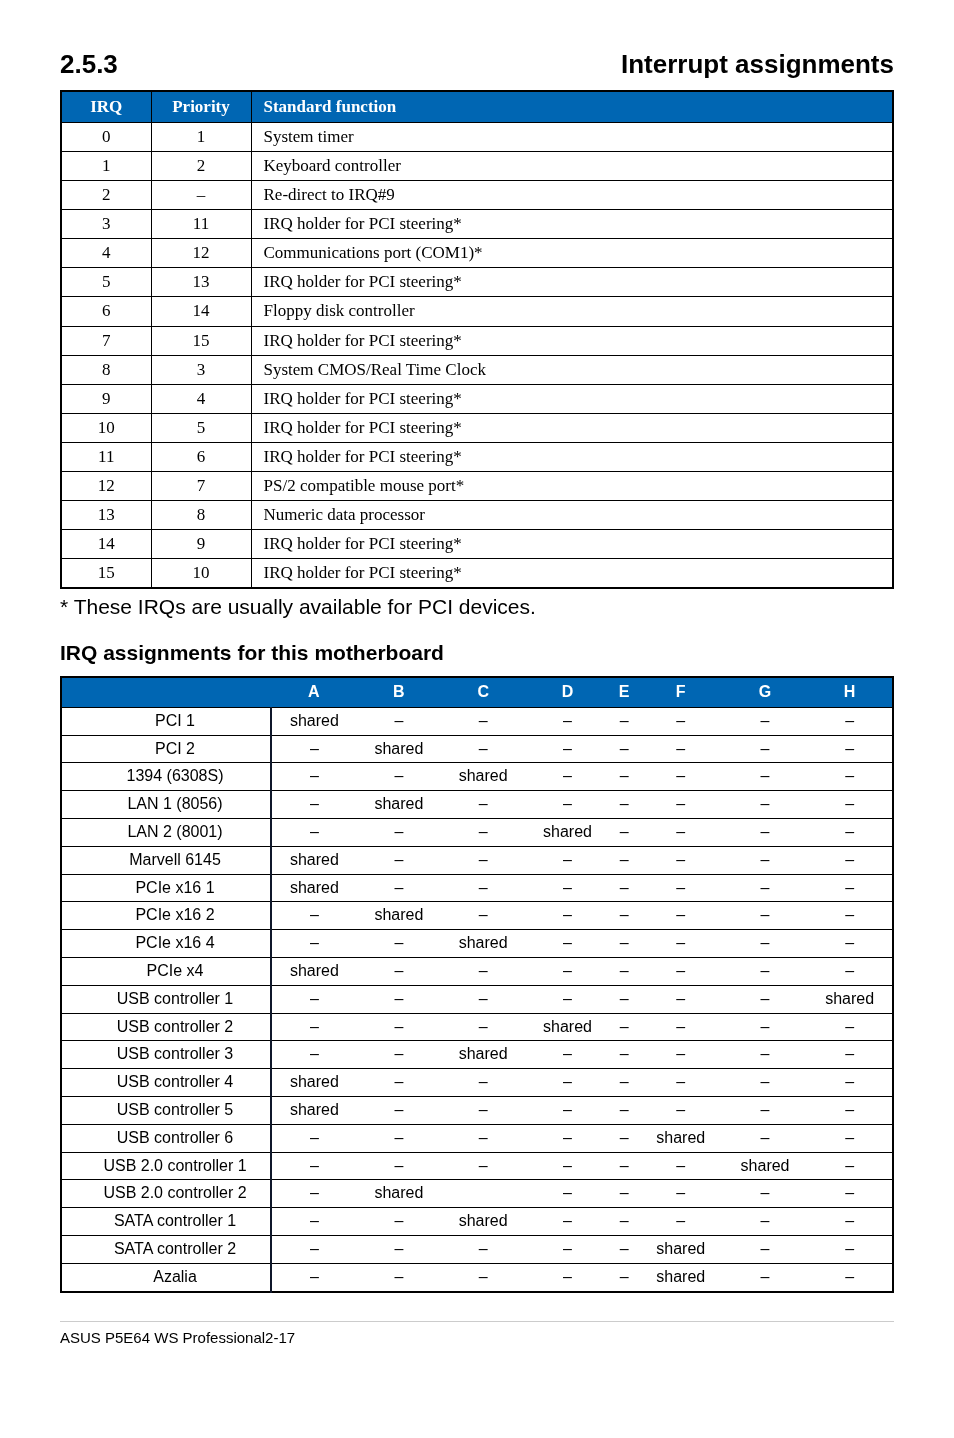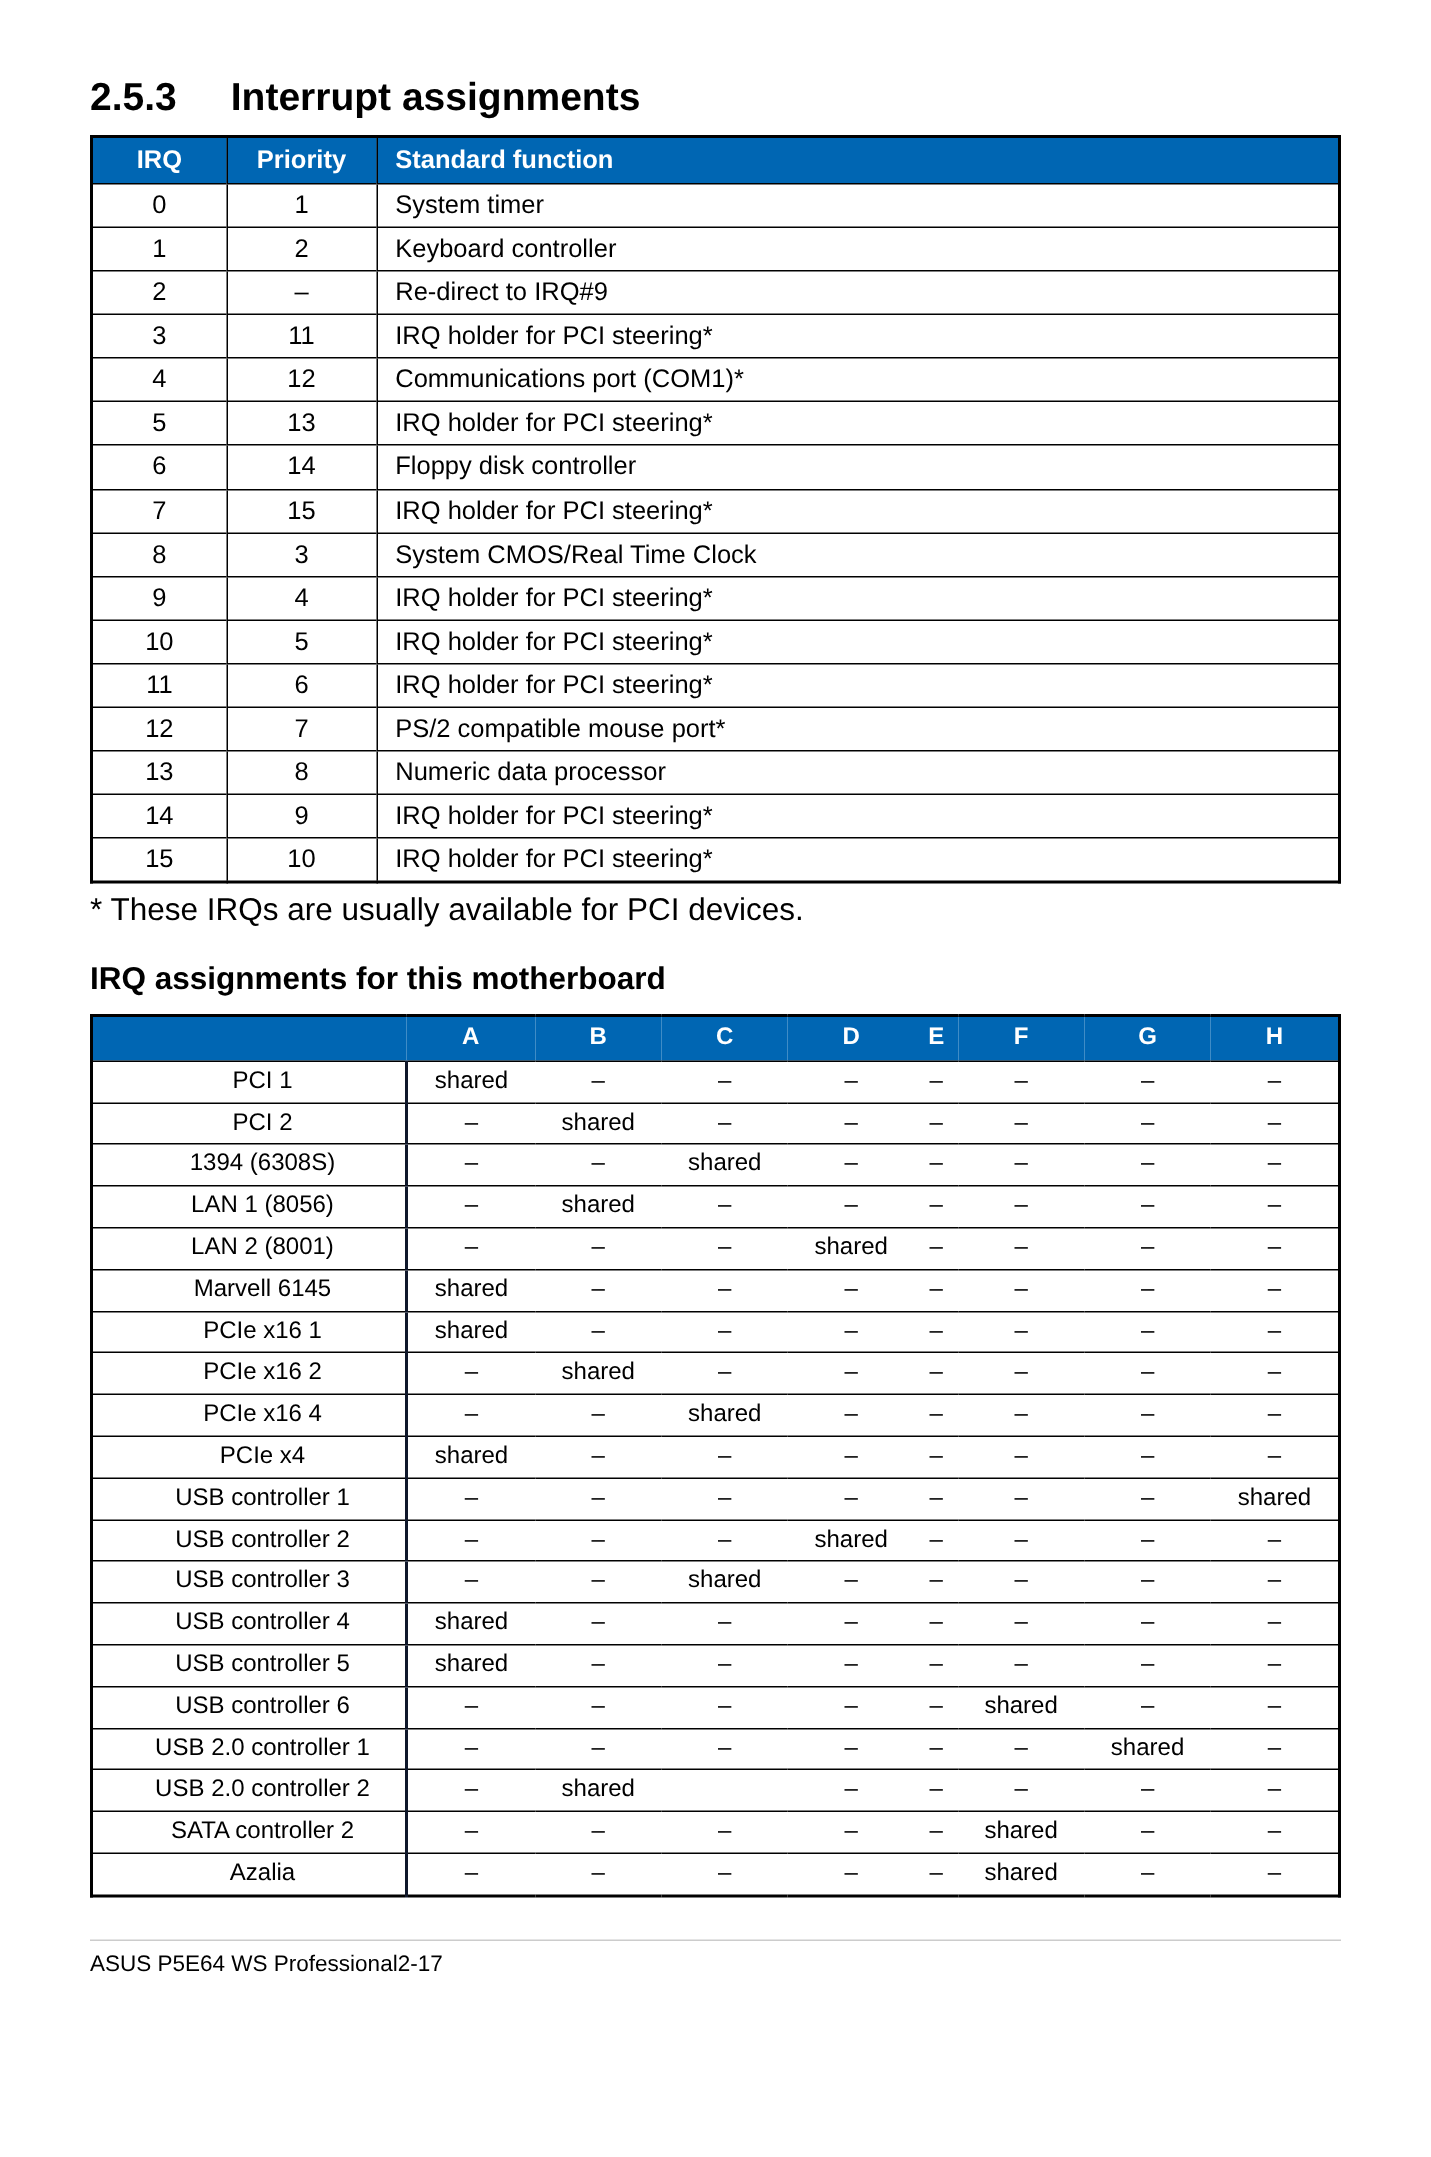--- a/index.html
+++ b/index.html
@@ -9,31 +9,33 @@
     color: #000;
     width: 954px;
     margin: 0 auto;
     padding: 48px 60px 20px 60px;
     font-size: 17px;
     line-height: 1.3;
   }
   .section-heading {
     display: flex;
     align-items: baseline;
-    gap: 36px;
+    gap: 20px;
     margin-bottom: 8px;
+    justify-content: space-between;
   }
   .section-num { font-size: 26px; font-weight: bold; }
   .section-title { font-size: 26px; font-weight: bold; }
 
   table.irq {
     width: 100%;
     border-collapse: collapse;
     border: 2px solid #000;
     margin-bottom: 4px;
+    font-family: Liberation Serif, serif;
   }
   table.irq th {
     background: #0066B3;
     color: #fff;
     font-weight: bold;
     text-align: center;
     padding: 4px 8px;
     border-right: 1px solid #000;
   }
   table.irq th:first-child { text-align: center; width: 90px; }
@@ -398,20 +400,31 @@
         <td>–</td>
         <td>shared</td>
         <td></td>
         <td>–</td>
         <td>–</td>
         <td>–</td>
         <td>–</td>
         <td>–</td>
       </tr>
       <tr>
+        <td>SATA controller 1</td>
+        <td>–</td>
+        <td>–</td>
+        <td>shared</td>
+        <td>–</td>
+        <td>–</td>
+        <td>–</td>
+        <td>–</td>
+        <td>–</td>
+      </tr>
+      <tr>
         <td>SATA controller 2</td>
         <td>–</td>
         <td>–</td>
         <td>–</td>
         <td>–</td>
         <td>–</td>
         <td>shared</td>
         <td>–</td>
         <td>–</td>
       </tr>

